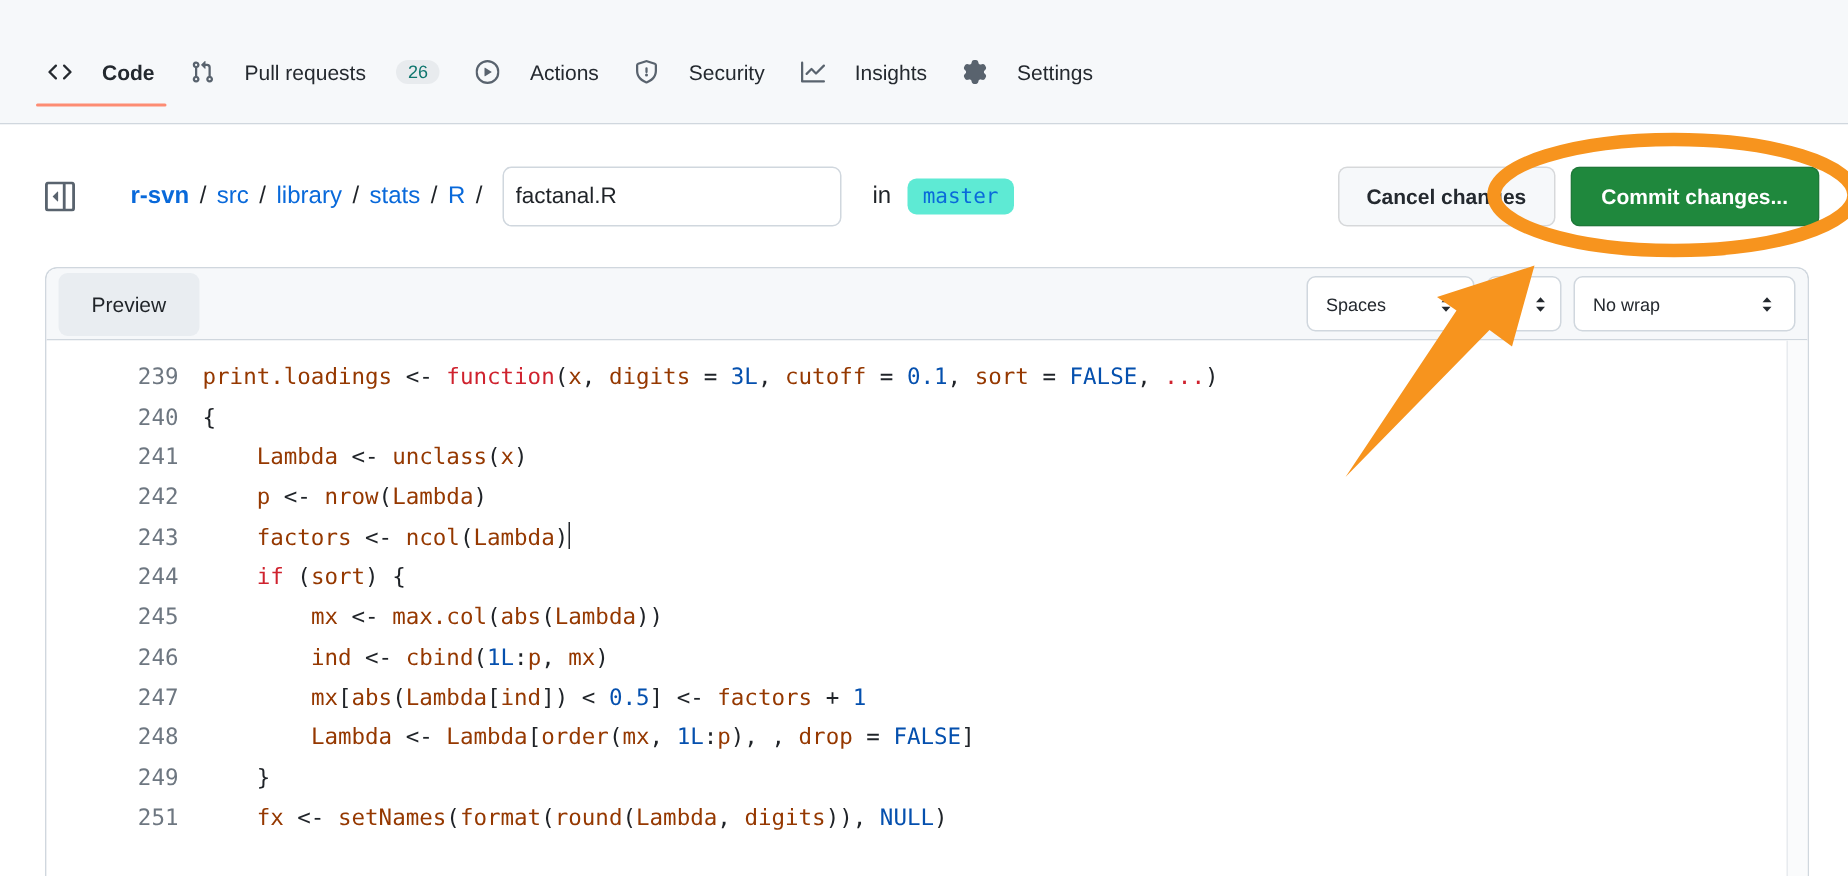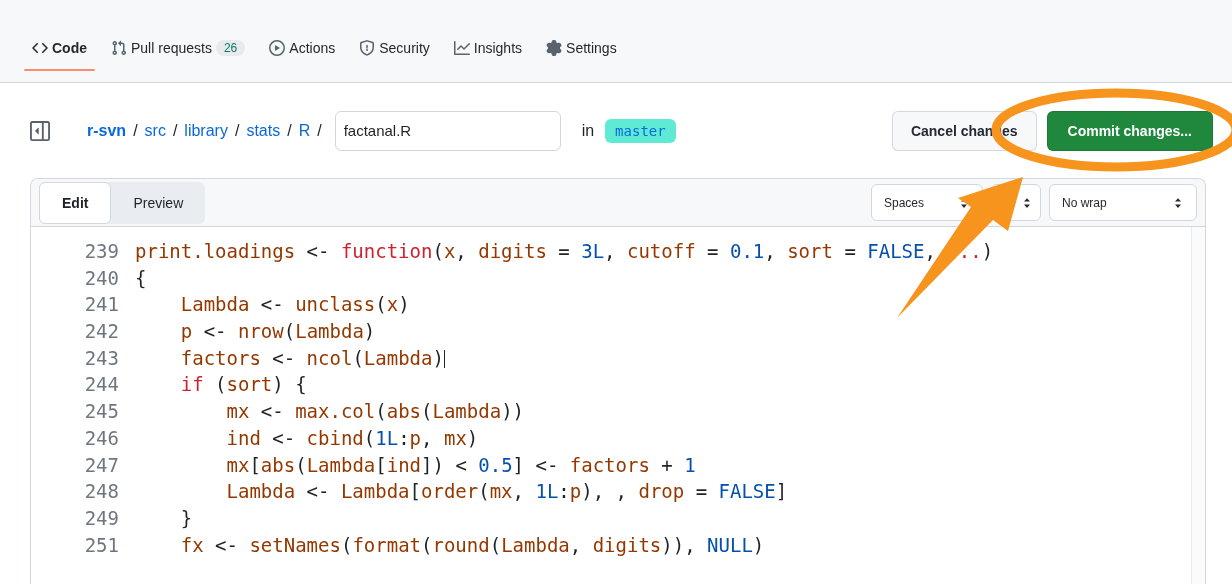--- a/index.html
+++ b/index.html
@@ -2,21 +2,21 @@
 <html><head>
 <meta charset="utf-8">
 <style>
   * { margin:0; padding:0; box-sizing:border-box; }
   html,body { width:1232px; height:584px; overflow:hidden; background:#fff;
     font-family:"Liberation Sans", sans-serif; color:#1f2328; }
 
   
   .topnav { height:83px; background:#f6f8fa; border-bottom:1px solid #d0d7de;
     display:flex; align-items:center; padding:14px 24px 0 24px; gap:8px; }
-  .navtab { position:relative; display:flex; align-items:center; gap:4px;
+  .navtab { position:relative; display:flex; align-items:center; gap:20px;
     padding:8px 8px; font-size:14px; color:#24292f; border-radius:6px; cursor:pointer; }
   .navtab .nico { display:flex; color:#59636e; }
   .navtab.active { font-weight:700; }
   .navtab.active .nico { color:#24292f; }
   .navtab.active::after { content:""; position:absolute; left:0; right:0; bottom:-7px;
     height:2.5px; background:#fd8c73; border-radius:3px; }
   .counter { background:#e8ebee; border-radius:2em; padding:1px 8px; font-size:12px;
     font-weight:400; color:#0f766e; }
 
   
@@ -50,21 +50,21 @@
   .seg.active { background:#fff; border:1px solid #d0d7de; font-weight:700; }
   .tool-selects { margin-left:auto; display:flex; gap:8px; }
   .selectbox { height:37px; background:#fff; border:1px solid #d0d7de; border-radius:6px;
     display:flex; align-items:center; justify-content:space-between; padding:0 12px;
     font-size:12px; color:#24292f; cursor:pointer; gap:10px; }
   .sel-spaces { width:112px; } .sel-indent { width:50px; } .sel-wrap { width:148px; }
   .updown { display:flex; color:#24292f; }
 
   
   .code-area { position:relative; height:358px; background:#fff; padding-top:11px;
-    font-family:"DejaVu Sans Mono", monospace; font-size:19px; line-height:26.7px; }
+    font-family:"DejaVu Sans Mono", monospace; font-size:15px; line-height:26.7px; }
   .code-line { display:flex; height:26.7px; }
   .ln { flex:0 0 88px; text-align:right; color:#6e7781; user-select:none; }
   .lc { padding-left:16px; white-space:pre; color:#1f2328; }
   .tok-pl { color:#1f2328; }
   .tok-id { color:#953800; }
   .tok-kw { color:#cf222e; }
   .tok-num { color:#0550ae; }
   .tok-str { color:#0a3069; }
   .caret { display:inline-block; width:1.5px; height:18px; background:#24292f;
     vertical-align:-3px; }
@@ -154,21 +154,20 @@
   </div>
   <div class="bar-actions">
     <button class="btn btn-default">Cancel changes</button>
     <button class="btn btn-primary">Commit changes...</button>
   </div>
 </div>
 
 <div class="panel">
   <div class="toolbar">
     <div class="seg-group">
-      <div class="seg active">Edit</div>
       <div class="seg">Preview</div>
     </div>
     <div class="tool-selects">
       <div class="selectbox sel-spaces">
         <span>Spaces</span>
         <span class="updown">
           <svg width="12" height="14" viewBox="0 0 16 16" fill="currentColor">
               <path d="M8 1.5 12 6H4l4-4.5ZM8 14.5 4 10h8l-4 4.5Z"></path>
             </svg>
         </span>

